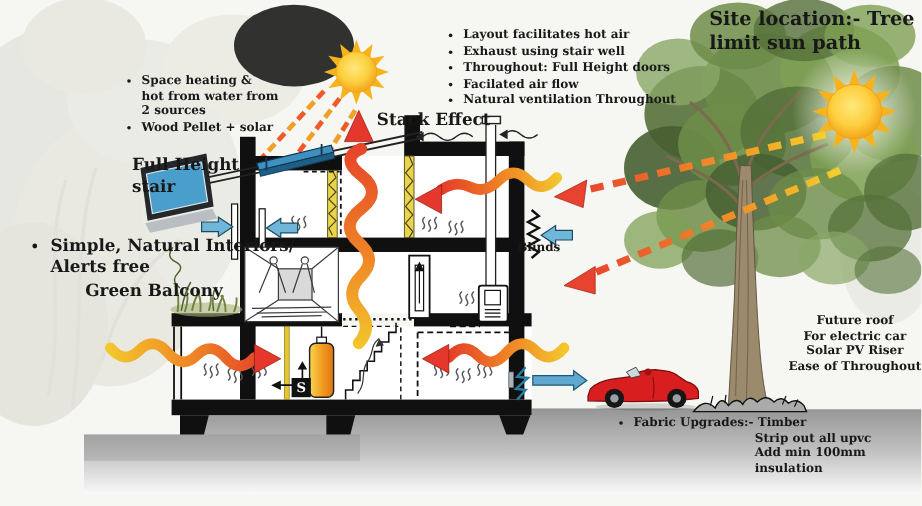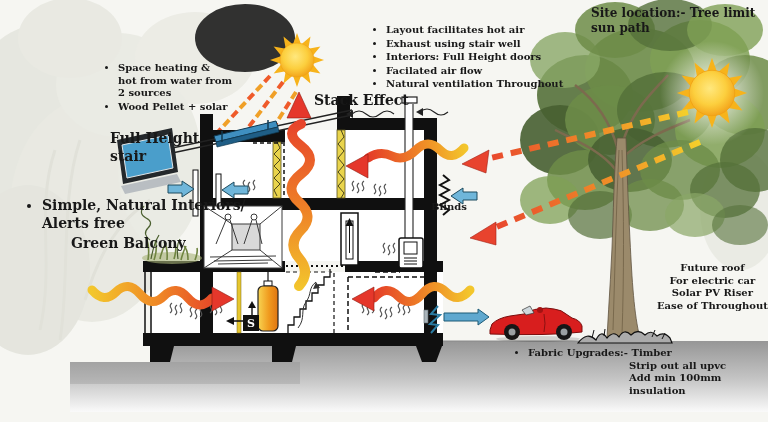--- a/index.html
+++ b/index.html
@@ -1,20 +1,20 @@
 <!DOCTYPE html>
 <html><head>
 <meta charset="utf-8">
 <style>
   html,body{margin:0;padding:0;}
   #stage{position:relative;width:768px;height:422px;background:#f6f6f2;overflow:hidden;
          font-family:"DejaVu Serif",serif;}
   #diagram{position:absolute;left:0;top:0;}
   .lbl{position:absolute;font-weight:bold;color:#181818;line-height:1.25;z-index:5;}
-  .fs12{font-size:12px;} .fs115{font-size:14px;} .fs11{font-size:10px;}
+  .fs12{font-size:16px;} .fs115{font-size:14px;} .fs11{font-size:10px;}
   ul.blt{margin:0;padding-left:14px;list-style:disc;}
   ul.blt li{margin:0 0 1px 0;}
   .ind-water{padding-left:64px;}
   .ind-fabric{padding-left:101px;}
   .line{display:block;}
 </style>
 </head>
 <body>
 
 <div id="stage">
@@ -364,21 +364,21 @@
 </svg>
 
 <div class="lbl fs12" style="left:591px;top:6px;">
   <span>Site location:- Tree limit sun path</span>
 </div>
 
 <div class="lbl fs11" style="left:372px;top:24px;">
   <ul class="blt">
     <li>Layout facilitates hot air</li>
     <li>Exhaust using stair well</li>
-    <li>Interiors: Full Height doors</li>
+    <li>Throughout: Full Height doors</li>
     <li>Facilated air flow</li>
     <li>Natural ventilation Throughout</li>
   </ul>
 </div>
 
 <div class="lbl fs11" style="left:104px;top:62px;">
   <ul class="blt">
     <li>
       <span class="line">Space heating &amp;</span>
       <span class="line">hot from water from</span>

